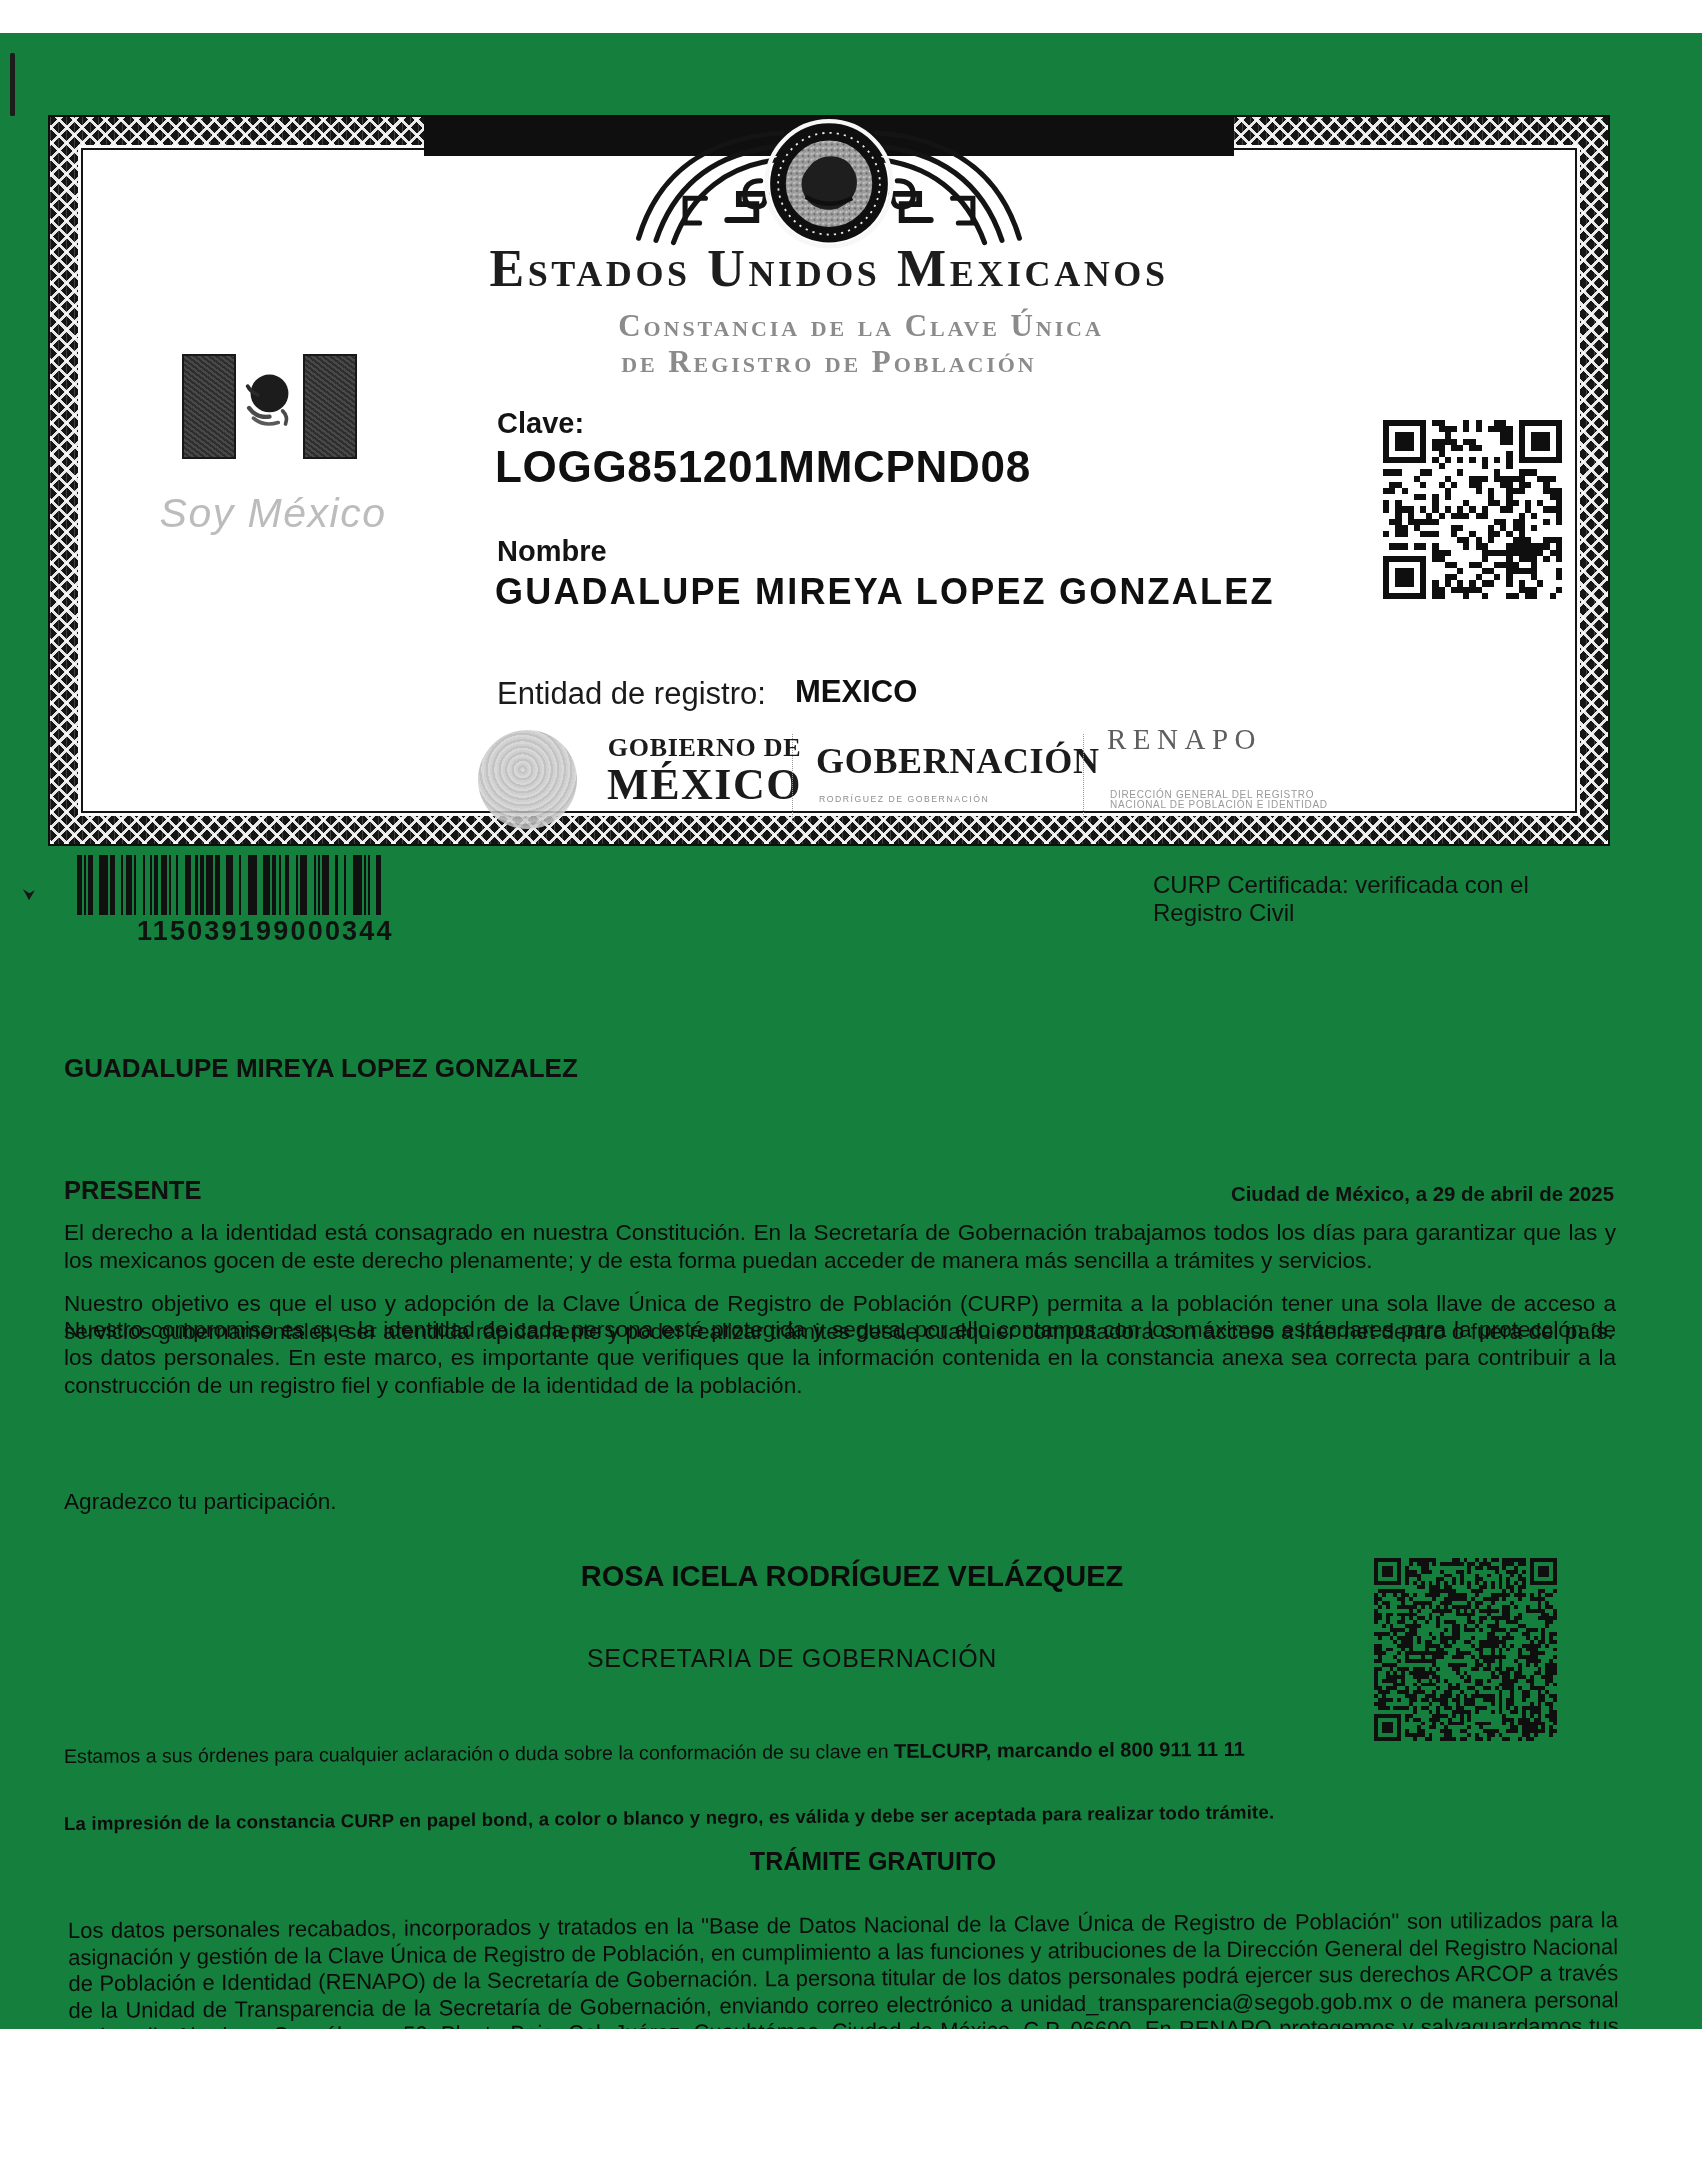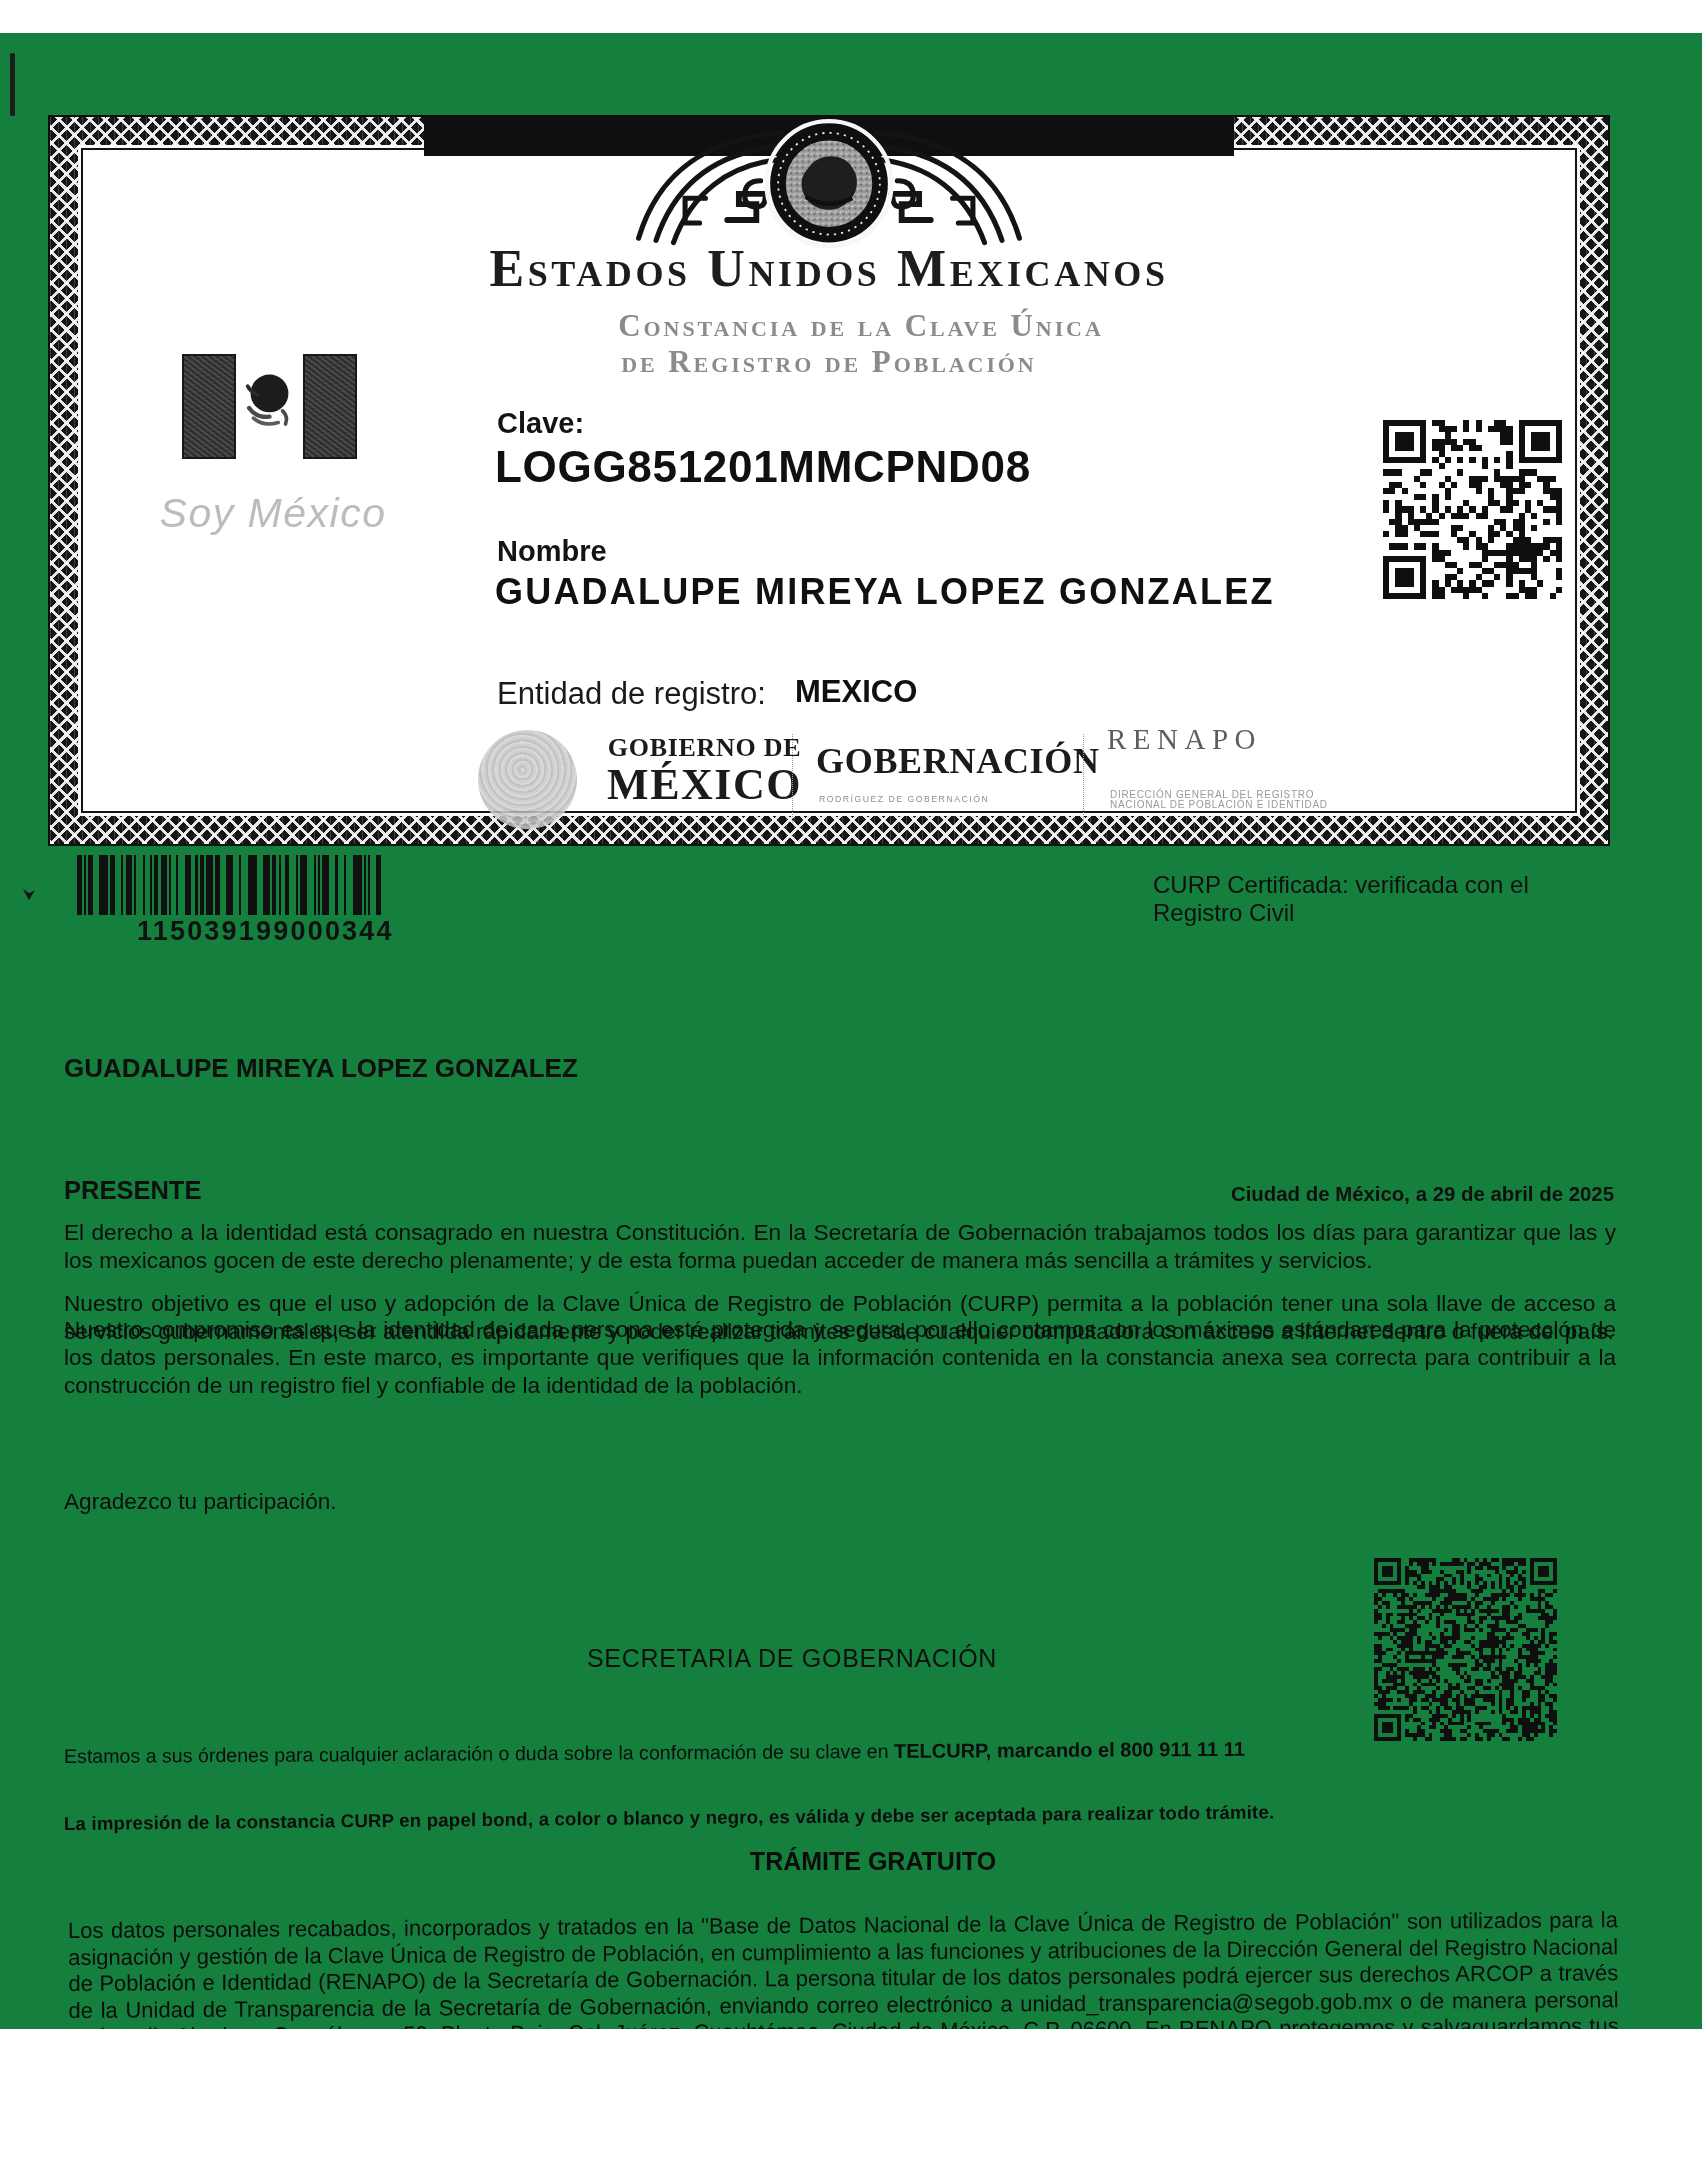--- a/index.html
+++ b/index.html
@@ -502,20 +502,21 @@
 
   <div class="recipient">GUADALUPE MIREYA LOPEZ GONZALEZ</div>
   <div class="presente">PRESENTE</div>
   <div class="date-line">Ciudad de México, a 29 de abril de 2025</div>
 
   <div class="para p1">El derecho a la identidad está consagrado en nuestra Constitución. En la Secretaría de Gobernación trabajamos todos los días para garantizar que las y los mexicanos gocen de este derecho plenamente; y de esta forma puedan acceder de manera más sencilla a trámites y servicios.</div>
   <div class="para p2">Nuestro objetivo es que el uso y adopción de la Clave Única de Registro de Población (CURP) permita a la población tener una sola llave de acceso a servicios gubernamentales, ser atendida rápidamente y poder realizar trámites desde cualquier computadora con acceso a internet dentro o fuera del país.</div>
   <div class="para p3">Nuestro compromiso es que la identidad de cada persona esté protegida y segura, por ello contamos con los máximos estándares para la protección de los datos personales. En este marco, es importante que verifiques que la información contenida en la constancia anexa sea correcta para contribuir a la construcción de un registro fiel y confiable de la identidad de la población.</div>
   <div class="thanks">Agradezco tu participación.</div>
 
+  <div class="signer-name">ROSA ICELA RODRÍGUEZ VELÁZQUEZ</div>
   <div class="signer-title">SECRETARIA DE GOBERNACIÓN</div>
   <div class="qr2" id="qr2"><svg viewBox="0 0 47 47" width="100%" height="100%" shape-rendering="crispEdges" fill="#0f0f0f">
         <rect x="9" y="0" width="1" height="1"></rect>
         <rect x="10" y="0" width="1" height="1"></rect>
         <rect x="11" y="0" width="1" height="1"></rect>
         <rect x="12" y="0" width="1" height="1"></rect>
         <rect x="13" y="0" width="1" height="1"></rect>
         <rect x="14" y="0" width="1" height="1"></rect>
         <rect x="15" y="0" width="1" height="1"></rect>
         <rect x="20" y="0" width="1" height="1"></rect>

